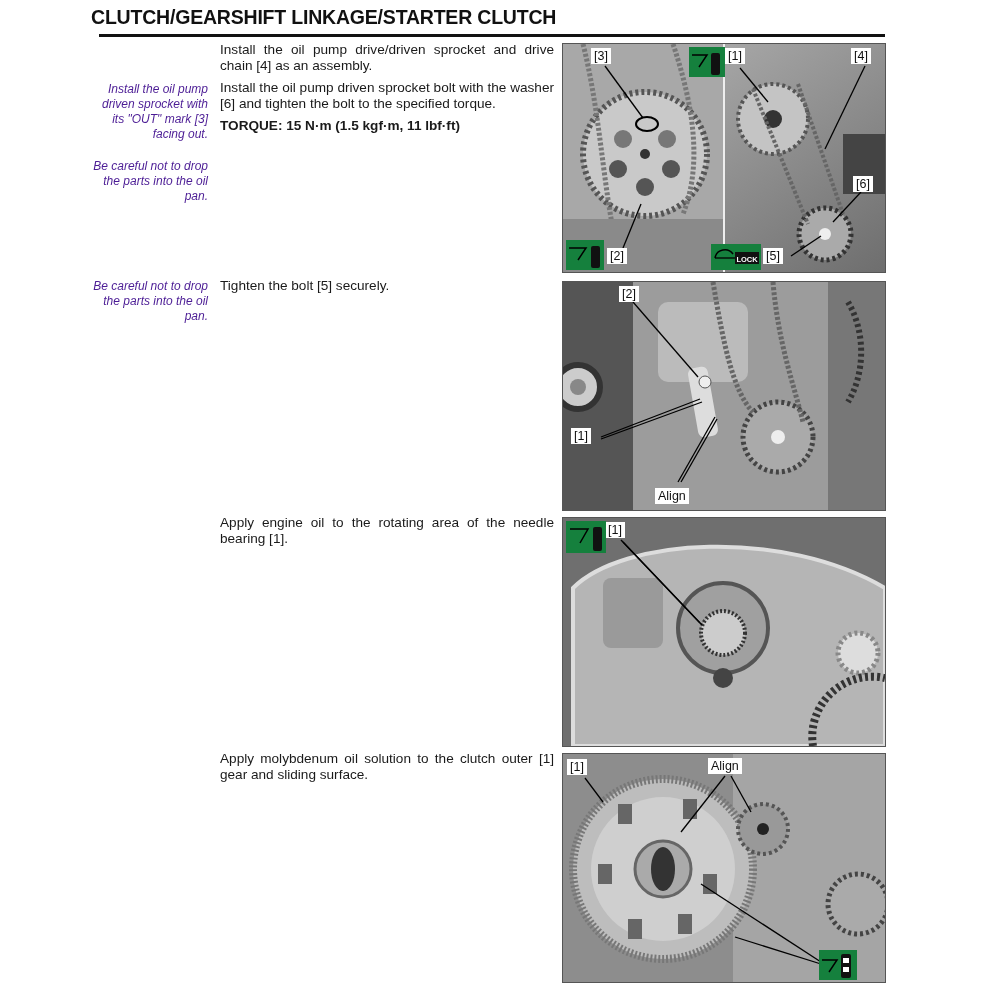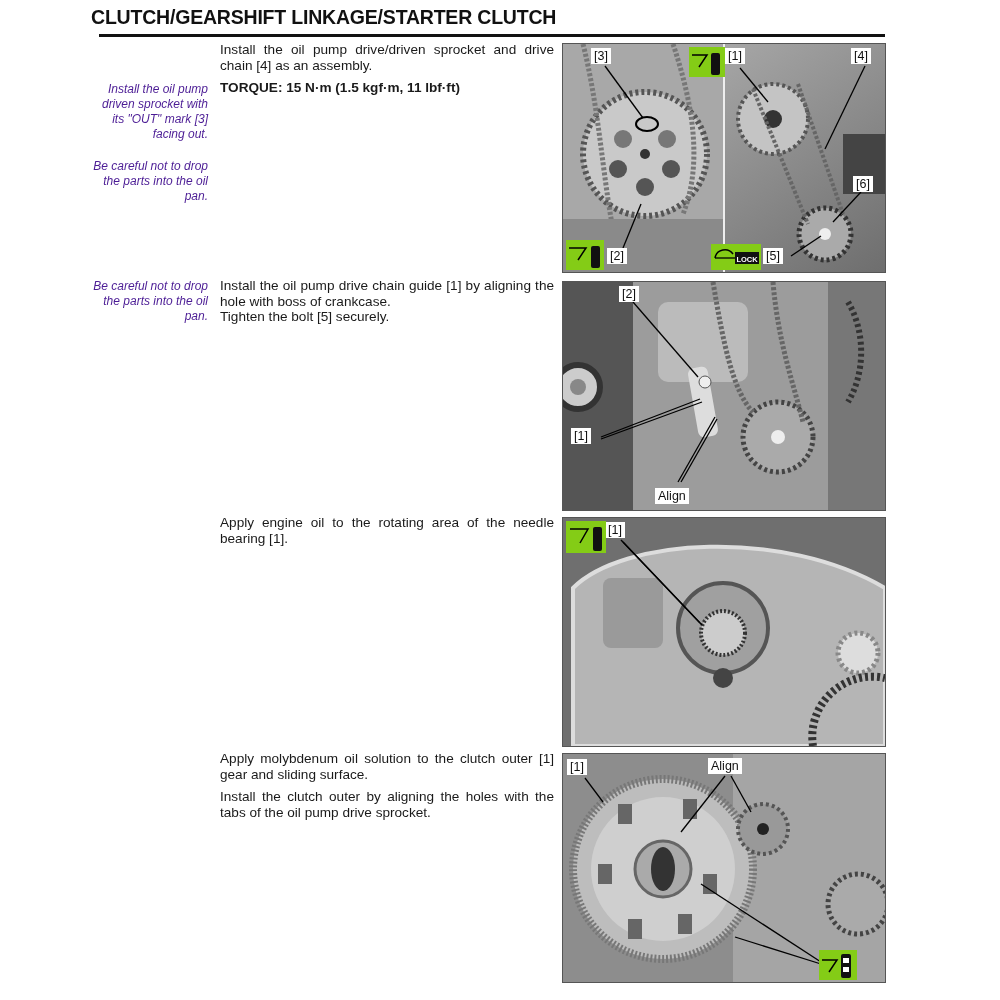--- a/index.html
+++ b/index.html
@@ -6,32 +6,33 @@
   body { width:1000px; height:1000px; position:relative; overflow:hidden; font-family:"Liberation Sans", sans-serif; color:#1a1a1a; }
   .title { position:absolute; left:91px; top:6px; font-size:19.5px; font-weight:bold; letter-spacing:-0.2px; color:#111;text-align:right; }
   .rule { position:absolute; left:99px; top:34px; width:786px; height:3px; background:#111; }
   .note { position:absolute; left:90px; width:118px; text-align:right; font-style:italic; font-size:12px; line-height:15px; color:#4c1d95; }
   .step { position:absolute; left:220px; width:334px; font-size:13.6px; line-height:15.5px; text-align:justify; text-align-last:left; color:#1a1a1a; }
   .step p { margin:0 0 7px 0; }
   .torque { font-weight:bold; margin-top:2px !important; }
   .photo { position:absolute; left:562px; width:322px; border:1px solid #555; overflow:hidden; background:#8a8a8a; }
   .photo svg { display:block; }
   .lbl { position:absolute; background:#fff; font-size:12.5px; padding:1px 3px; color:#111; line-height:14px; }
-  .icon-box { position:absolute; background:#84cc16; }
+  .icon-box { position:absolute; background:#15803d; }
 </style>
 </head>
 <body>
 
 <div class="title">CLUTCH/GEARSHIFT LINKAGE/STARTER CLUTCH</div>
 <div class="rule"></div>
 
 <div class="note" style="top:82px;">Install the oil pump driven sprocket with its "OUT" mark [3] facing out.</div>
 <div class="note" style="top:159px;">Be careful not to drop the parts into the oil pan.</div>
 <div class="step" style="top:42px;">
   <p>Install the oil pump drive/driven sprocket and drive chain [4] as an assembly.</p>
+  <p>Install the oil pump driven sprocket bolt with the washer [6] and tighten the bolt to the specified torque.</p>
   <p class="torque">TORQUE: 15 N·m (1.5 kgf·m, 11 lbf·ft)</p>
 </div>
 
 <div class="photo" style="top:43px;height:228px;">
   <svg width="322" height="228" viewBox="0 0 322 228">
     <defs>
       <linearGradient id="g1" x1="0" y1="0" x2="1" y2="1">
           <stop offset="0" stop-color="#b9b9b9"></stop>
           <stop offset="1" stop-color="#6e6e6e"></stop>
         </linearGradient>
@@ -89,21 +90,20 @@
         <path d="M4 14 A10 10 0 0 1 22 10" stroke="#000" stroke-width="1.5" fill="none"></path>
         <line x1="4" y1="14" x2="24" y2="14" stroke="#000" stroke-width="1.3"></line>
         <rect x="24" y="8" width="24" height="12" fill="#111"></rect>
         <text x="36" y="17.5" font-size="7.5" font-weight="bold" fill="#fff" text-anchor="middle" font-family="Liberation Sans, sans-serif">LOCK</text>
       </svg>
   </div>
 </div>
 
 <div class="note" style="top:279px;">Be careful not to drop the parts into the oil pan.</div>
 <div class="step" style="top:278px;">
-  <p style="margin-bottom:0;">Install the oil pump drive chain guide [1] by aligning the hole with boss of crankcase.</p>
   <p>Tighten the bolt [5] securely.</p>
 </div>
 
 <div class="photo" style="top:281px;height:228px;">
   <svg width="322" height="228" viewBox="0 0 322 228">
     <rect width="322" height="228" fill="#9c9c9c"></rect>
     <rect x="0" y="0" width="70" height="228" fill="#555"></rect>
     <circle cx="15" cy="105" r="22" fill="#ccc" stroke="#333" stroke-width="6"></circle>
     <circle cx="15" cy="105" r="8" fill="#888"></circle>
     <rect x="95" y="20" width="90" height="80" rx="10" fill="#bbb"></rect>
@@ -151,21 +151,20 @@
   <div class="icon-box" style="left:3px;top:3px;width:40px;height:32px;">
     <svg width="40" height="32">
         <path d="M4 8 L22 8 L14 22" stroke="#000" stroke-width="1.5" fill="none"></path>
         <rect x="27" y="6" width="9" height="24" rx="2" fill="#111"></rect>
       </svg>
   </div>
 </div>
 
 <div class="step" style="top:751px;">
   <p>Apply molybdenum oil solution to the clutch outer [1] gear and sliding surface.</p>
-  <p>Install the clutch outer by aligning the holes with the tabs of the oil pump drive sprocket.</p>
 </div>
 
 <div class="photo" style="top:753px;height:228px;">
   <svg width="322" height="228" viewBox="0 0 322 228">
     <rect width="322" height="228" fill="#8d8d8d"></rect>
     <rect x="170" y="0" width="152" height="228" fill="#a5a5a5"></rect>
     <circle cx="100" cy="115" r="90" fill="#bdbdbd" stroke="#777" stroke-width="8" stroke-dasharray="2 2"></circle>
     <circle cx="100" cy="115" r="72" fill="#cfcfcf"></circle>
     <circle cx="100" cy="115" r="28" fill="#aaa" stroke="#666" stroke-width="3"></circle>
     <ellipse cx="100" cy="115" rx="12" ry="22" fill="#333"></ellipse>

